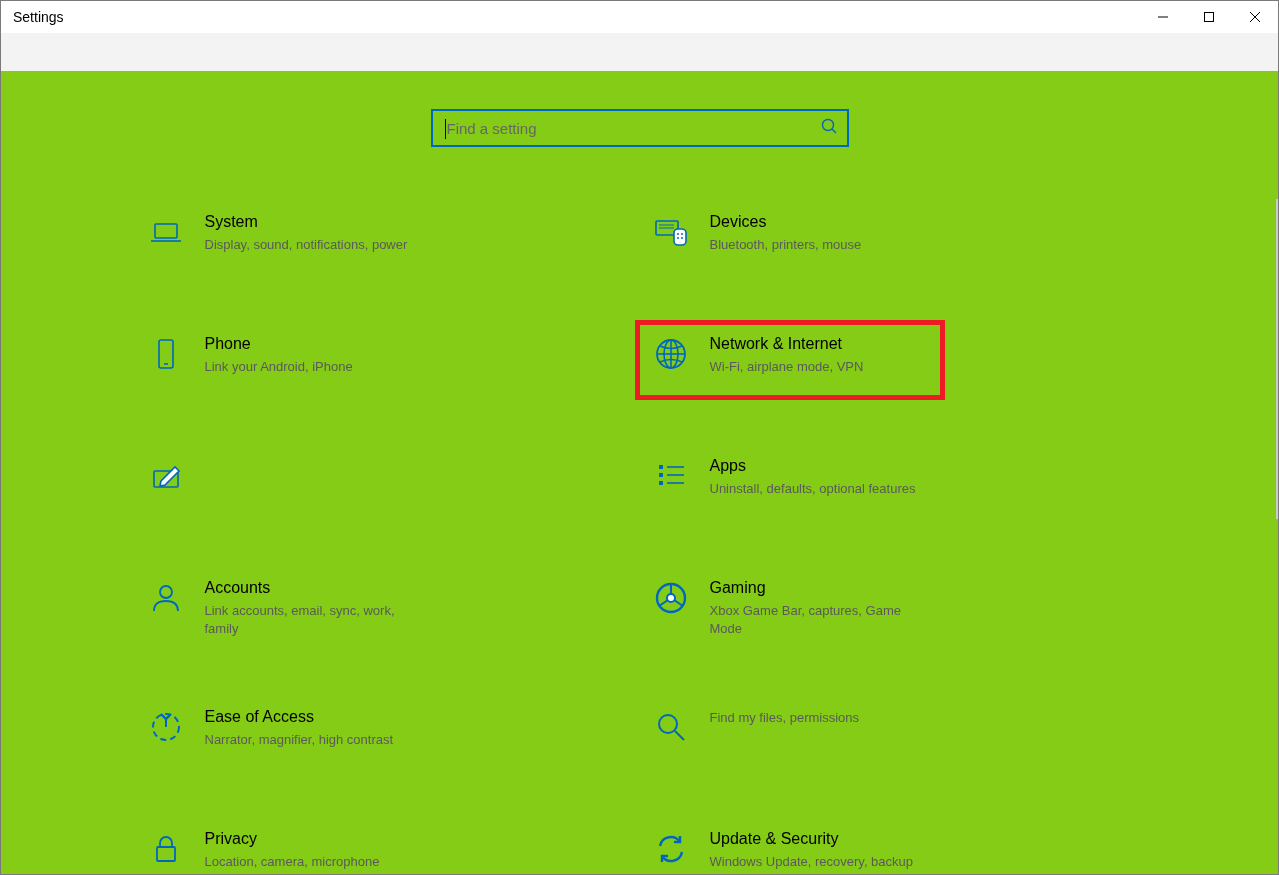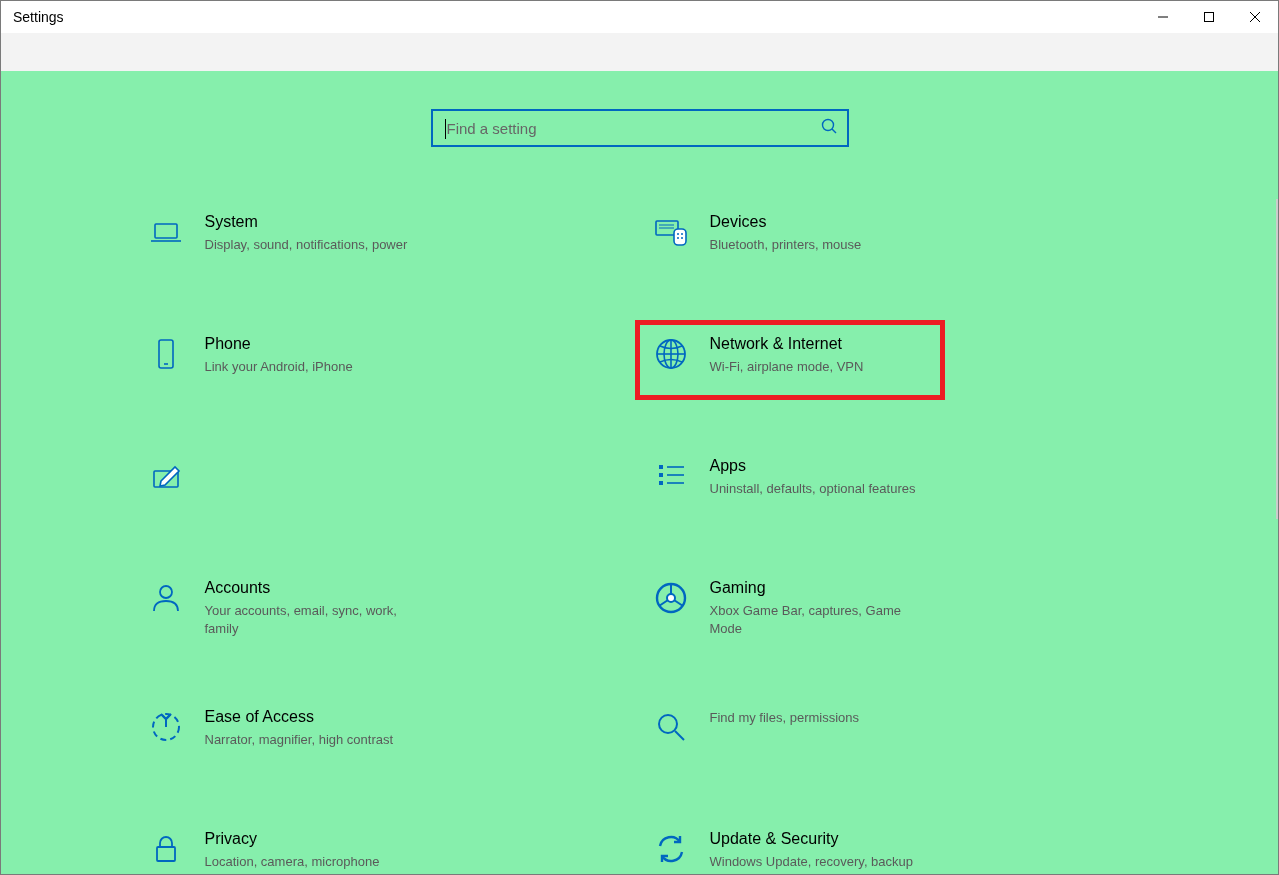--- a/index.html
+++ b/index.html
@@ -46,21 +46,21 @@
   .win-btn svg { width: 10px; height: 10px; }
 
   .header-band {
     height: 38px;
     background: #f3f3f3;
   }
 
   .content {
     flex: 1;
     overflow-y: auto;
-    background: #86efac;
+    background: #84cc16;
     position: relative;
   }
 
   
   .search-wrap {
     display: flex;
     justify-content: center;
     margin-top: 38px;
   }
   .search-box {
@@ -354,21 +354,21 @@
           </div>
         </div>
         <div class="tile">
           <div class="tile-icon">
             <svg viewBox="0 0 34 34">
               <use href="#ico-person"></use>
             </svg>
           </div>
           <div class="tile-text">
             <div class="tile-title">Accounts</div>
-            <div class="tile-sub">Your accounts, email, sync, work, family</div>
+            <div class="tile-sub">Link accounts, email, sync, work, family</div>
           </div>
         </div>
         <div class="tile">
           <div class="tile-icon">
             <svg viewBox="0 0 34 34">
               <use href="#ico-gaming"></use>
             </svg>
           </div>
           <div class="tile-text">
             <div class="tile-title">Gaming</div>

